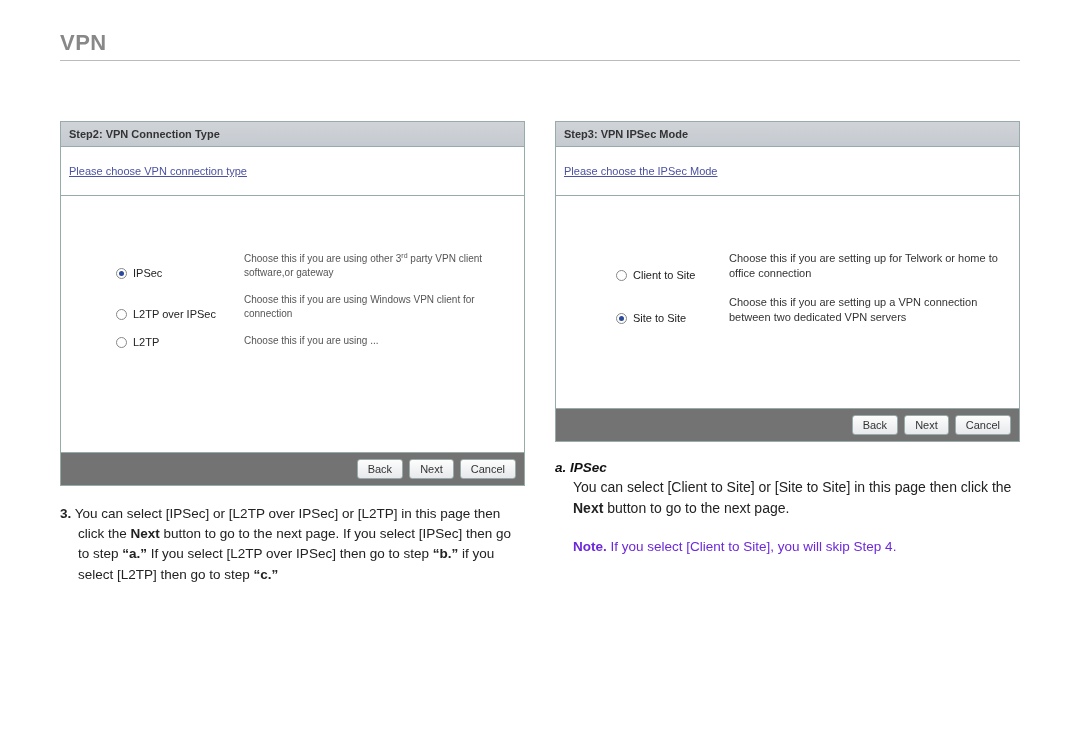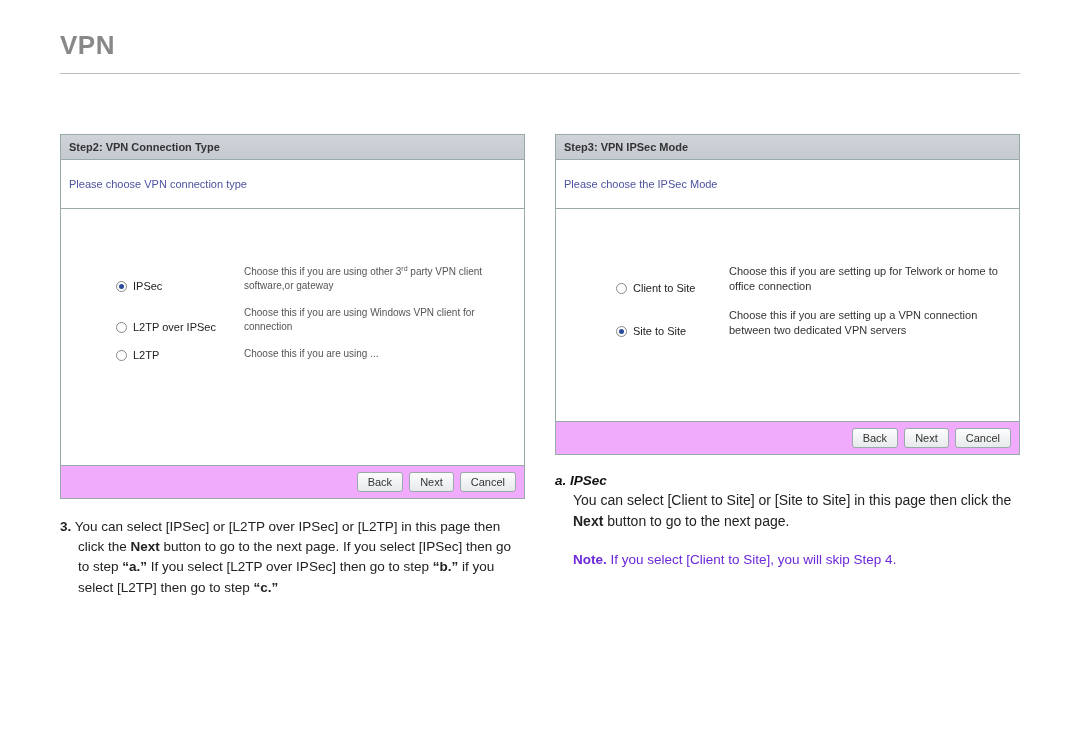--- a/index.html
+++ b/index.html
@@ -8,25 +8,25 @@
     padding: 0;
     background: #fff;
     font-family: Arial, Helvetica, sans-serif;
     color: #333;
     width: 1080px;
   }
   .page {
     padding: 30px 60px 20px 60px;
   }
   .page-title {
-    font-size: 26px;
+    font-size: 22px;
     font-weight: bold;
     color: #888;
     letter-spacing: 0.5px;
-    padding-bottom: 12px;
+    padding-bottom: 4px;
     border-bottom: 1px solid #bbb;
     margin-bottom: 60px;
   }
   .columns {
     display: flex;
     gap: 30px;
   }
   .col {
     flex: 1;
     min-width: 0;
@@ -44,20 +44,21 @@
     padding: 6px 8px;
     font-size: 11px;
     font-weight: bold;
     color: #333;
   }
   .wizard-banner {
     padding: 18px 8px;
     border-bottom: 1px solid #9aa;
     font-size: 11px;
     color: #4b52a0;
+    text-decoration: underline;
   }
   .wizard-body {
     padding: 55px 10px 90px 55px;
   }
   .wizard-body-right {
     padding: 55px 20px 70px 60px;
   }
   .option-row {
     display: flex;
     align-items: flex-end;
@@ -105,21 +106,21 @@
     font-size: 11px;
     color: #333;
     line-height: 1.35;
   }
   .wizard-footer {
     border-top: 1px solid #9aa;
     padding: 6px 8px;
     display: flex;
     justify-content: flex-end;
     gap: 6px;
-    background: #f0abfc;
+    background: #737373;
   }
   .btn {
     border: 1px solid #9aa;
     background: linear-gradient(#fdfdfd, #e7e9ec);
     border-radius: 3px;
     padding: 3px 10px;
     font-size: 11px;
     color: #333;
     cursor: pointer;
   }

